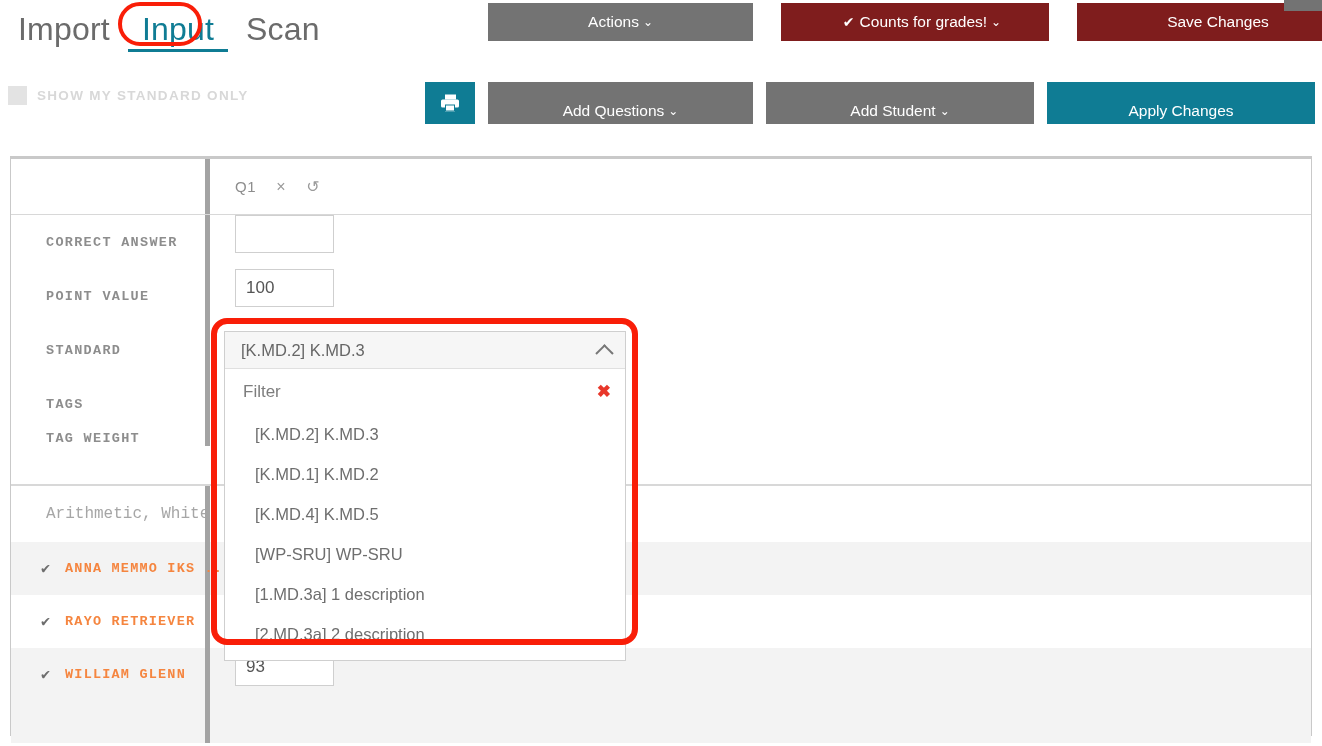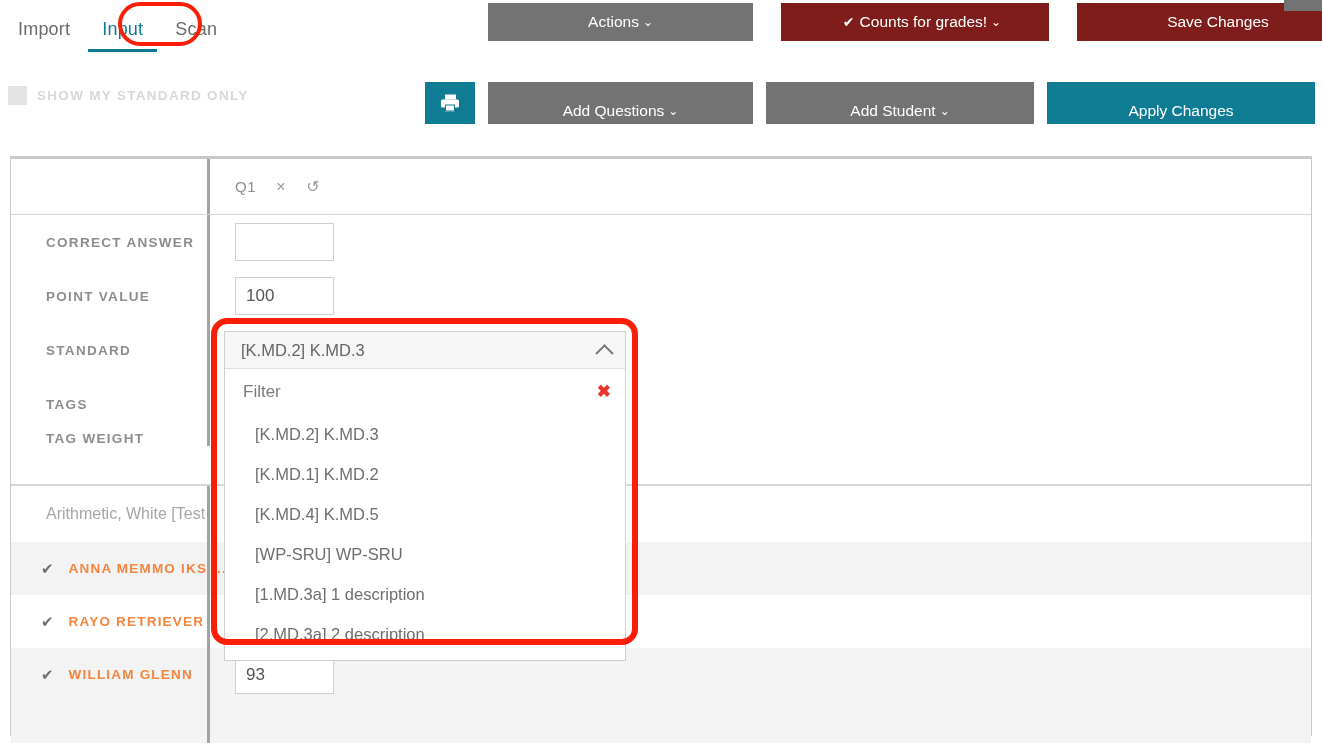--- a/index.html
+++ b/index.html
@@ -19,21 +19,21 @@
     background: #ffffff;
   }
   .tabs {
     position: absolute;
     left: 0; top: 0;
     height: 58px;
     display: flex;
     align-items: center;
   }
   .tab {
-    font-size: 18px;
+    font-size: 32px;
     color: #6b6b6b;
     padding: 0 14px;
     margin-left: 4px;
     letter-spacing: 0.2px;
     line-height: 58px;
     cursor: pointer;
     position: relative;
   }
   .tab.active {
     color: #0f7c94;
@@ -171,29 +171,29 @@
     background: #ffffff;
   }
   .grid-row {
     position: relative;
     display: flex;
     width: 100%;
   }
   .col-label {
     width: 199px;
     min-width: 199px;
-    border-right: 3px solid #a3a3a3;
+    border-right: 5px solid #a3a3a3;
     display: flex;
     align-items: center;
     padding-left: 35px;
+    font-family: Liberation Mono, monospace;
   }
   .col-data {
     flex: 1;
     display: flex;
-    align-items: center;
     padding-left: 25px;
   }
   .row-head { height: 56px; border-bottom: 1px solid #d8d8d8; }
   .row-attr { height: 54px; }
   .row-sep  { border-bottom: 1px solid #d8d8d8; flex-direction: column; }
 
   .attr-label {
     font-size: 13.5px;
     letter-spacing: 1.3px;
     color: #8d8d8d;

